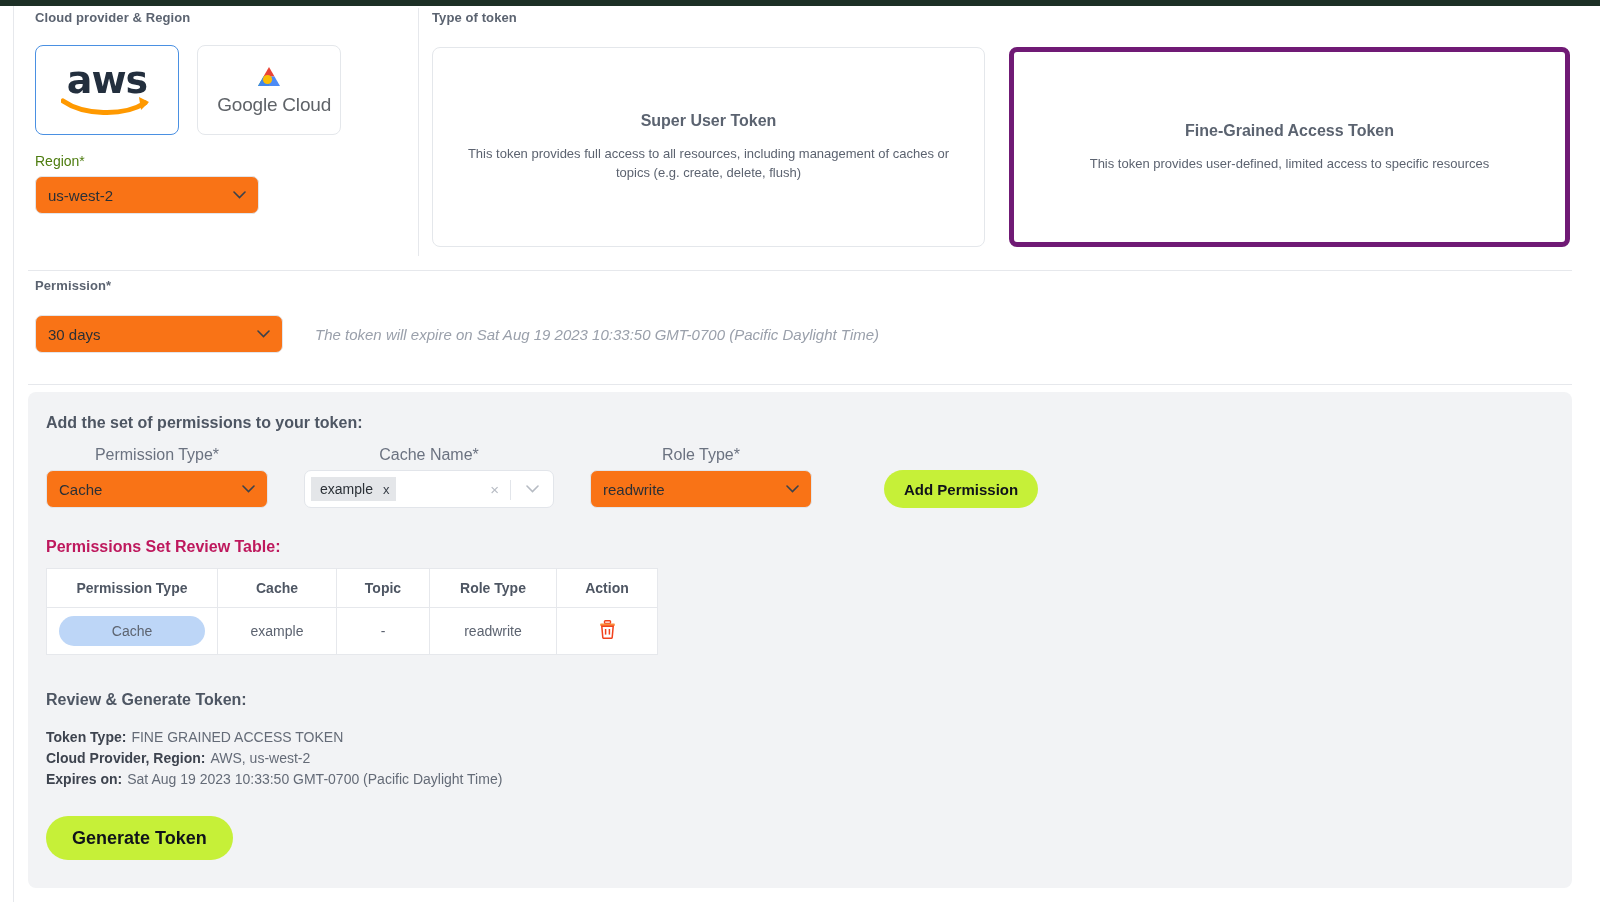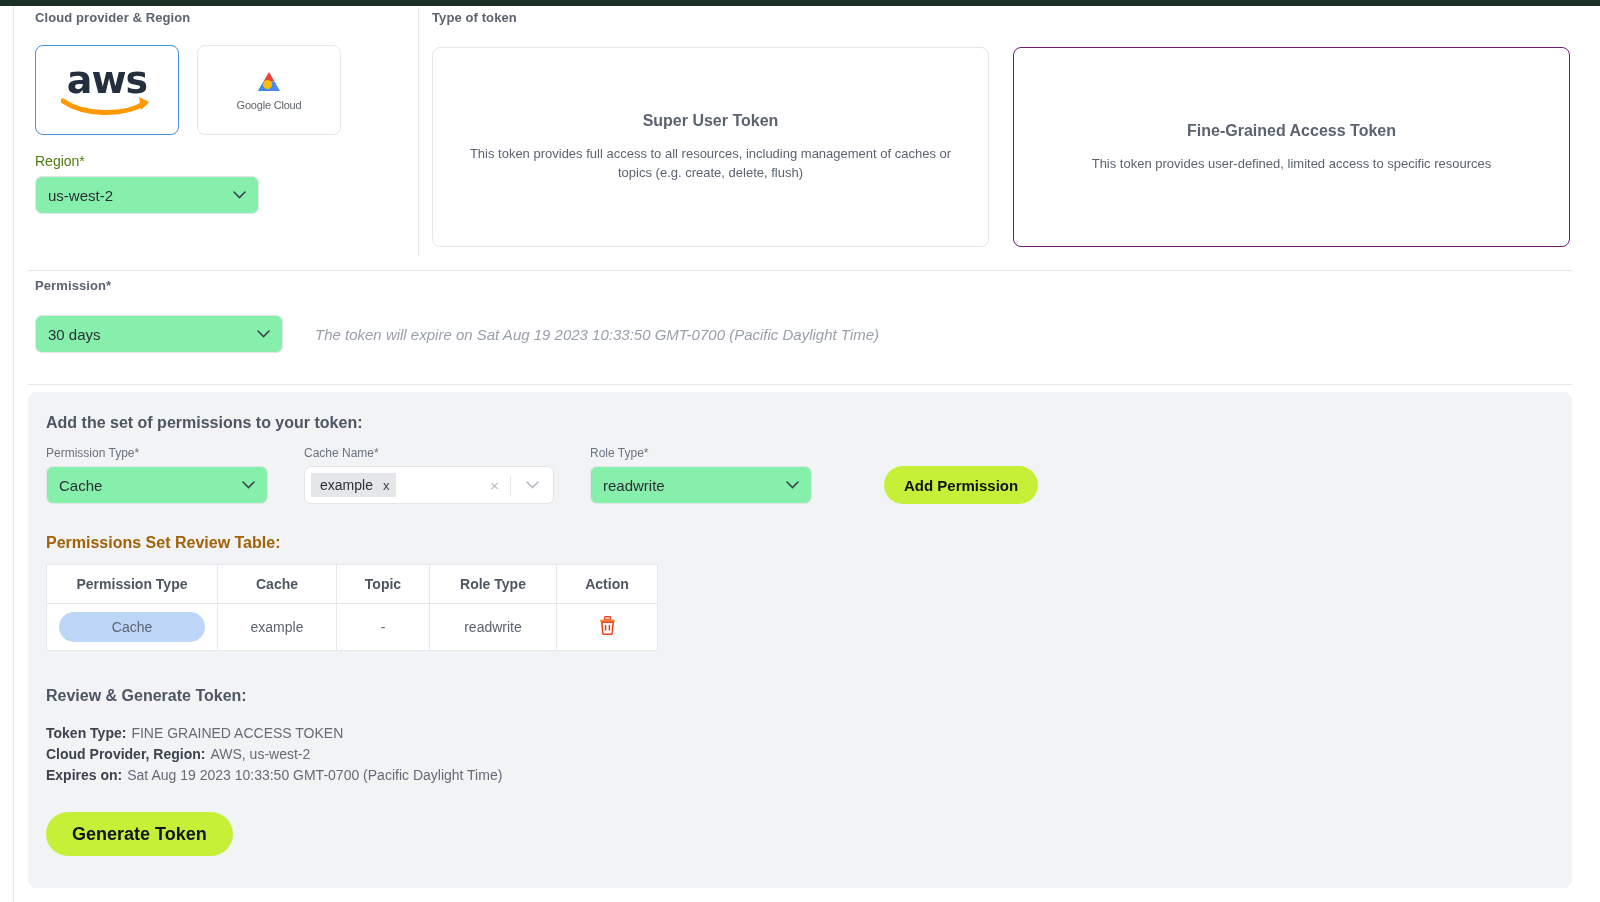--- a/index.html
+++ b/index.html
@@ -106,40 +106,41 @@
     letter-spacing: -1px;
     line-height: 38px;
   }
   .aws-smile { position: absolute; top: 34px; left: 6px; }
 
   
   .gc-logo { width: 124px; text-align: center; }
   .gc-mark { margin: 0 auto 3px; display: block; }
   .gc-text {
     font-family: "Liberation Sans", sans-serif;
-    font-size: 11px;
+    font-size: 19px;
     color: #5f6368;
     letter-spacing: -.2px;
+    text-align: right;
   }
 
   .field-label {
     font-size: 14px;
     color: #4d7c0f;
     margin-top: 18px;
     margin-bottom: 7px;
   }
 
   
   .select {
     position: relative;
     box-sizing: border-box;
     height: 38px;
     border: 1px solid #e2e5ea;
     border-radius: 7px;
-    background: #86efac;
+    background: #f97316;
     display: flex;
     align-items: center;
     padding: 0 12px;
     font-size: 15px;
     color: #2b3036;
     cursor: pointer;
   }
   .select .chev {
     position: absolute;
     right: 12px; top: 50%;
@@ -160,21 +161,21 @@
     border: 1px solid #e4e7eb;
     background: #fff;
     box-sizing: border-box;
     display: flex;
     flex-direction: column;
     align-items: center;
     justify-content: center;
     padding: 0 26px;
     cursor: pointer;
   }
-  .token-card.selected { border: 1px solid #701a75; }
+  .token-card.selected { border: 5px solid #701a75; }
   .token-card-title {
     font-size: 16px;
     font-weight: bold;
     color: #5b6370;
     margin-bottom: 14px;
     text-align: center;
   }
   .token-card-desc {
     font-size: 13px;
     color: #5c6370;
@@ -223,21 +224,21 @@
     font-weight: bold;
     color: #4e5663;
     margin: 2px 0 14px 0;
   }
   .perm-form {
     display: flex;
     align-items: flex-end;
     gap: 0;
   }
   .form-group { margin-right: 36px; }
-  .form-group .field-label { margin-top: 0; margin-bottom: 6px; font-size: 12px; color: #6b7280; }
+  .form-group .field-label { margin-top: 0; margin-bottom: 6px; font-size: 16px; color: #6b7280; text-align: center; }
   .select-permtype { width: 222px; }
   .select-roletype { width: 222px; }
 
   
   .multiselect {
     position: relative;
     box-sizing: border-box;
     width: 250px;
     height: 38px;
     border: 1px solid #e2e5ea;
@@ -297,21 +298,21 @@
     font-weight: bold;
     color: #10131a;
     cursor: pointer;
   }
   .btn-add { margin-left: 36px; }
 
   
   .table-title {
     font-size: 16px;
     font-weight: bold;
-    color: #a16207;
+    color: #be185d;
     margin: 30px 0 12px 0;
   }
   table.review {
     border-collapse: collapse;
     background: #ec4899;
     font-size: 14px;
     table-layout: fixed;
   }
   table.review th {
     border: 1px solid #e6e8ec;

